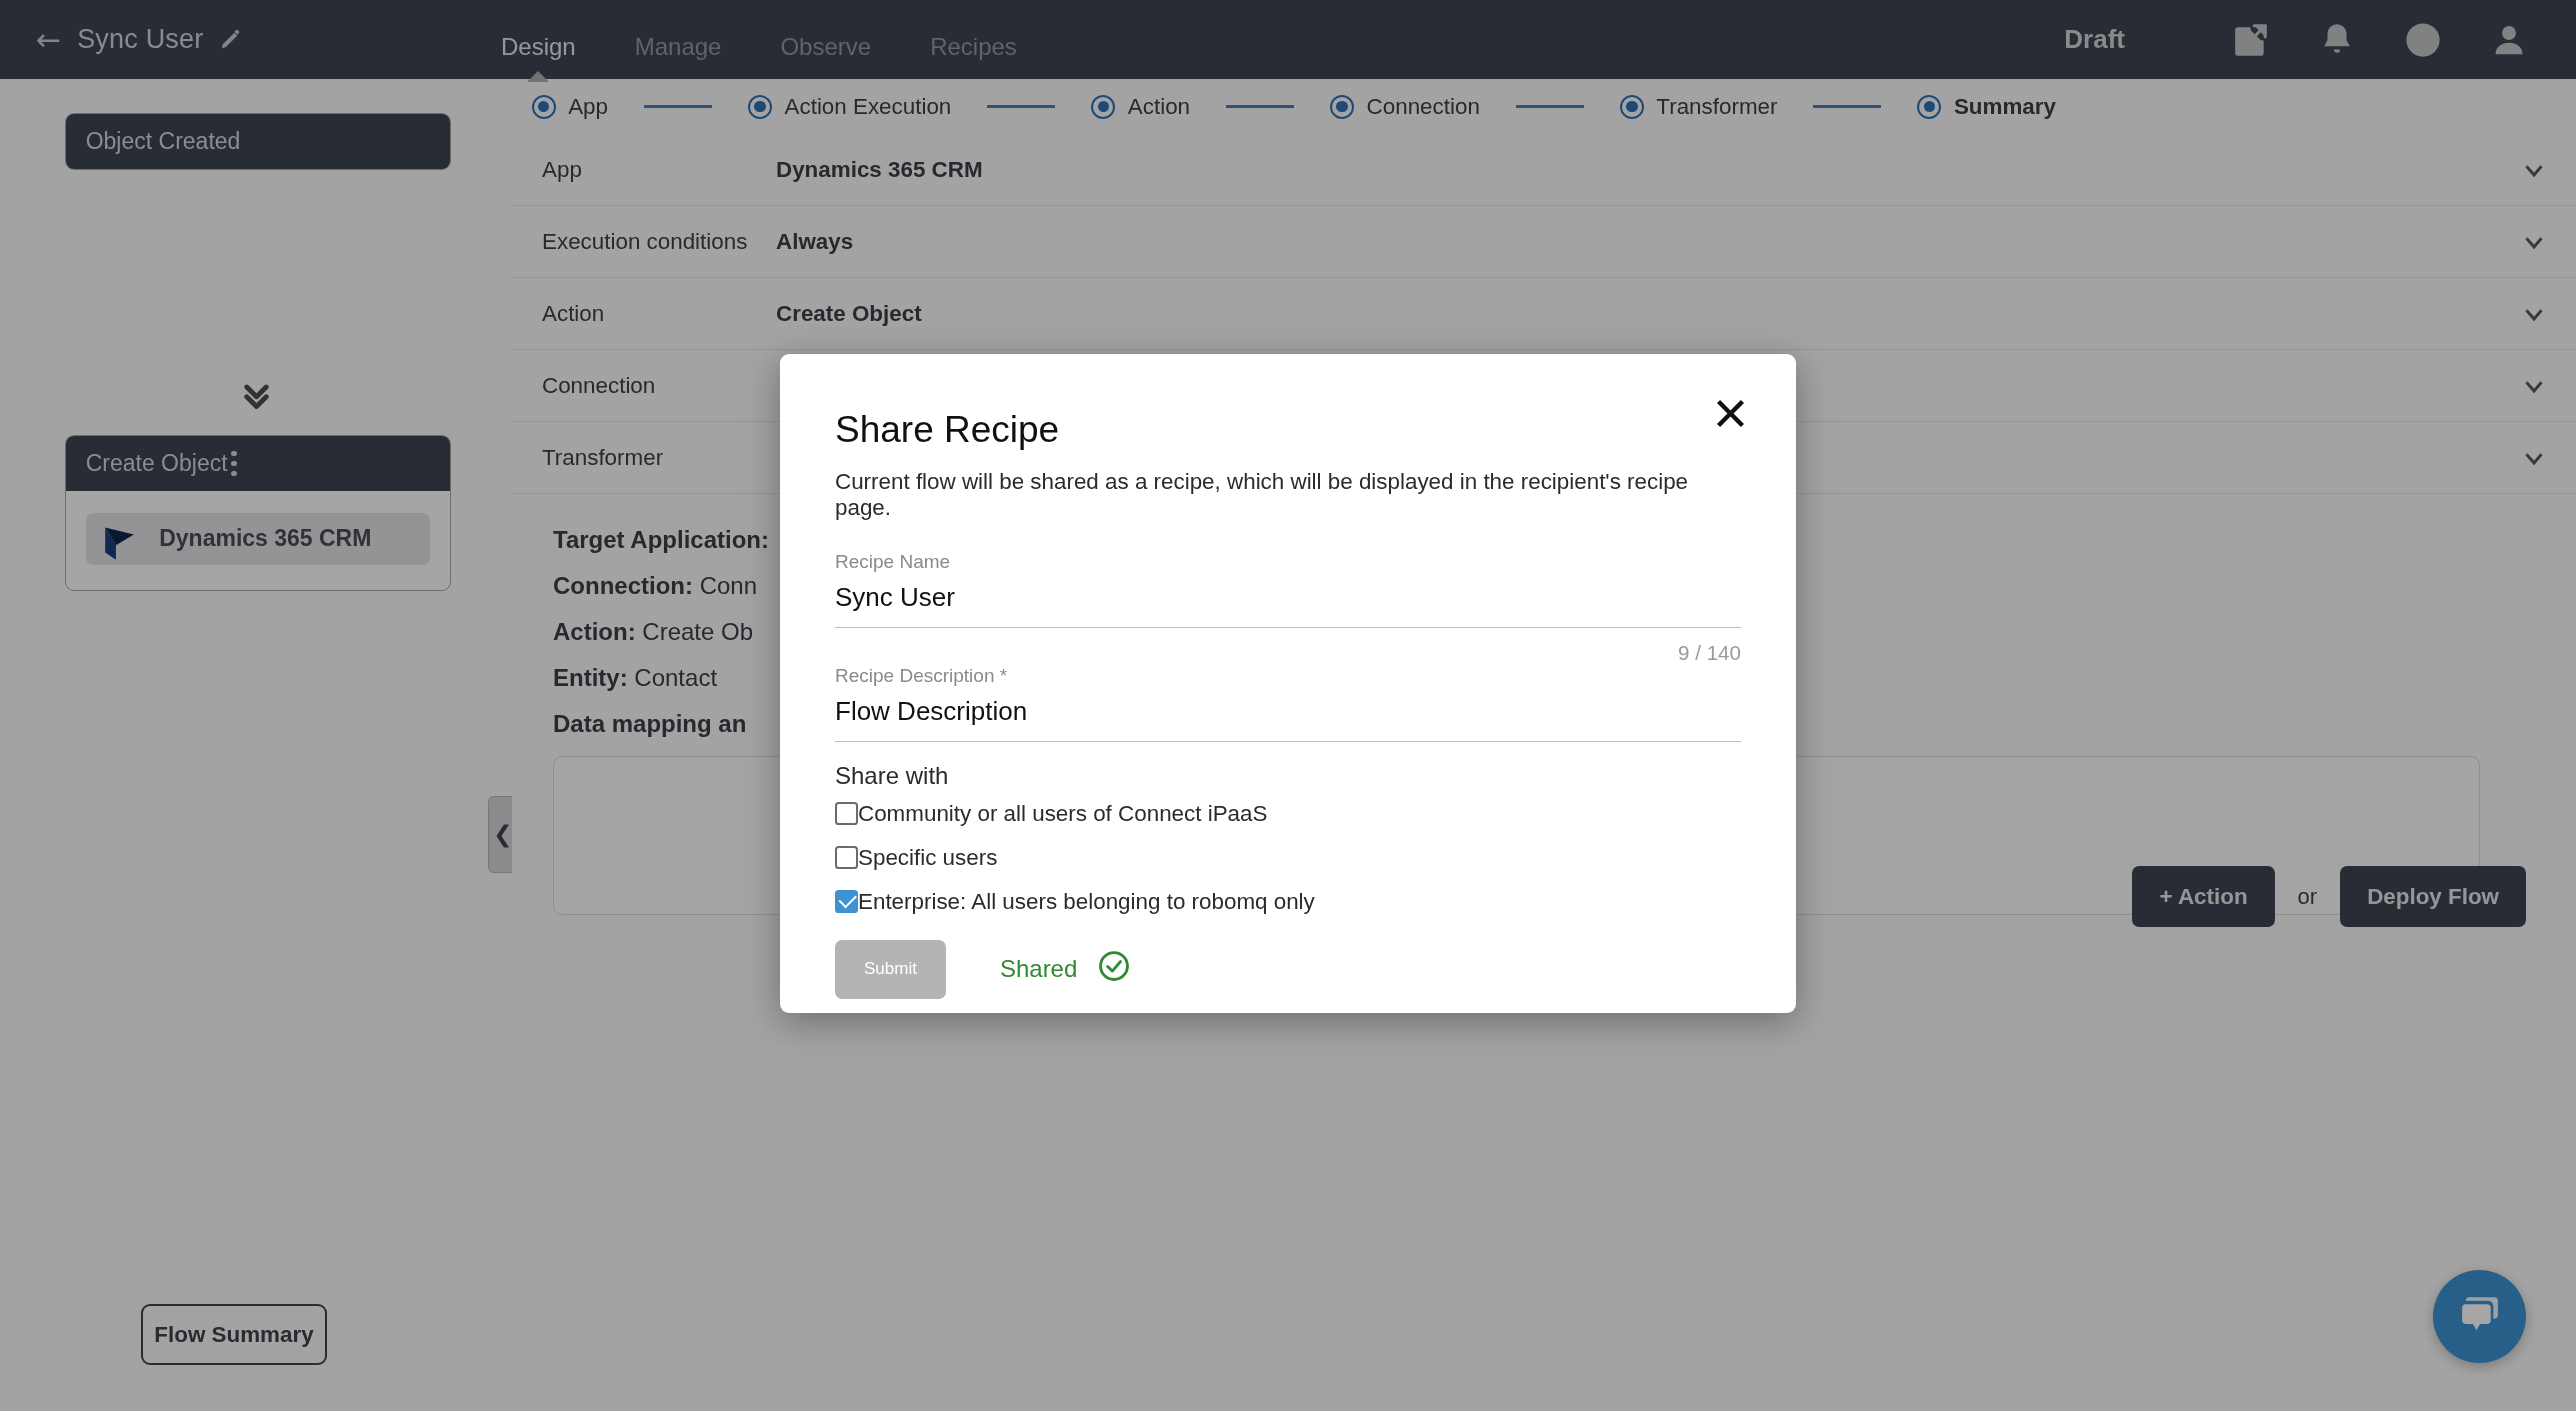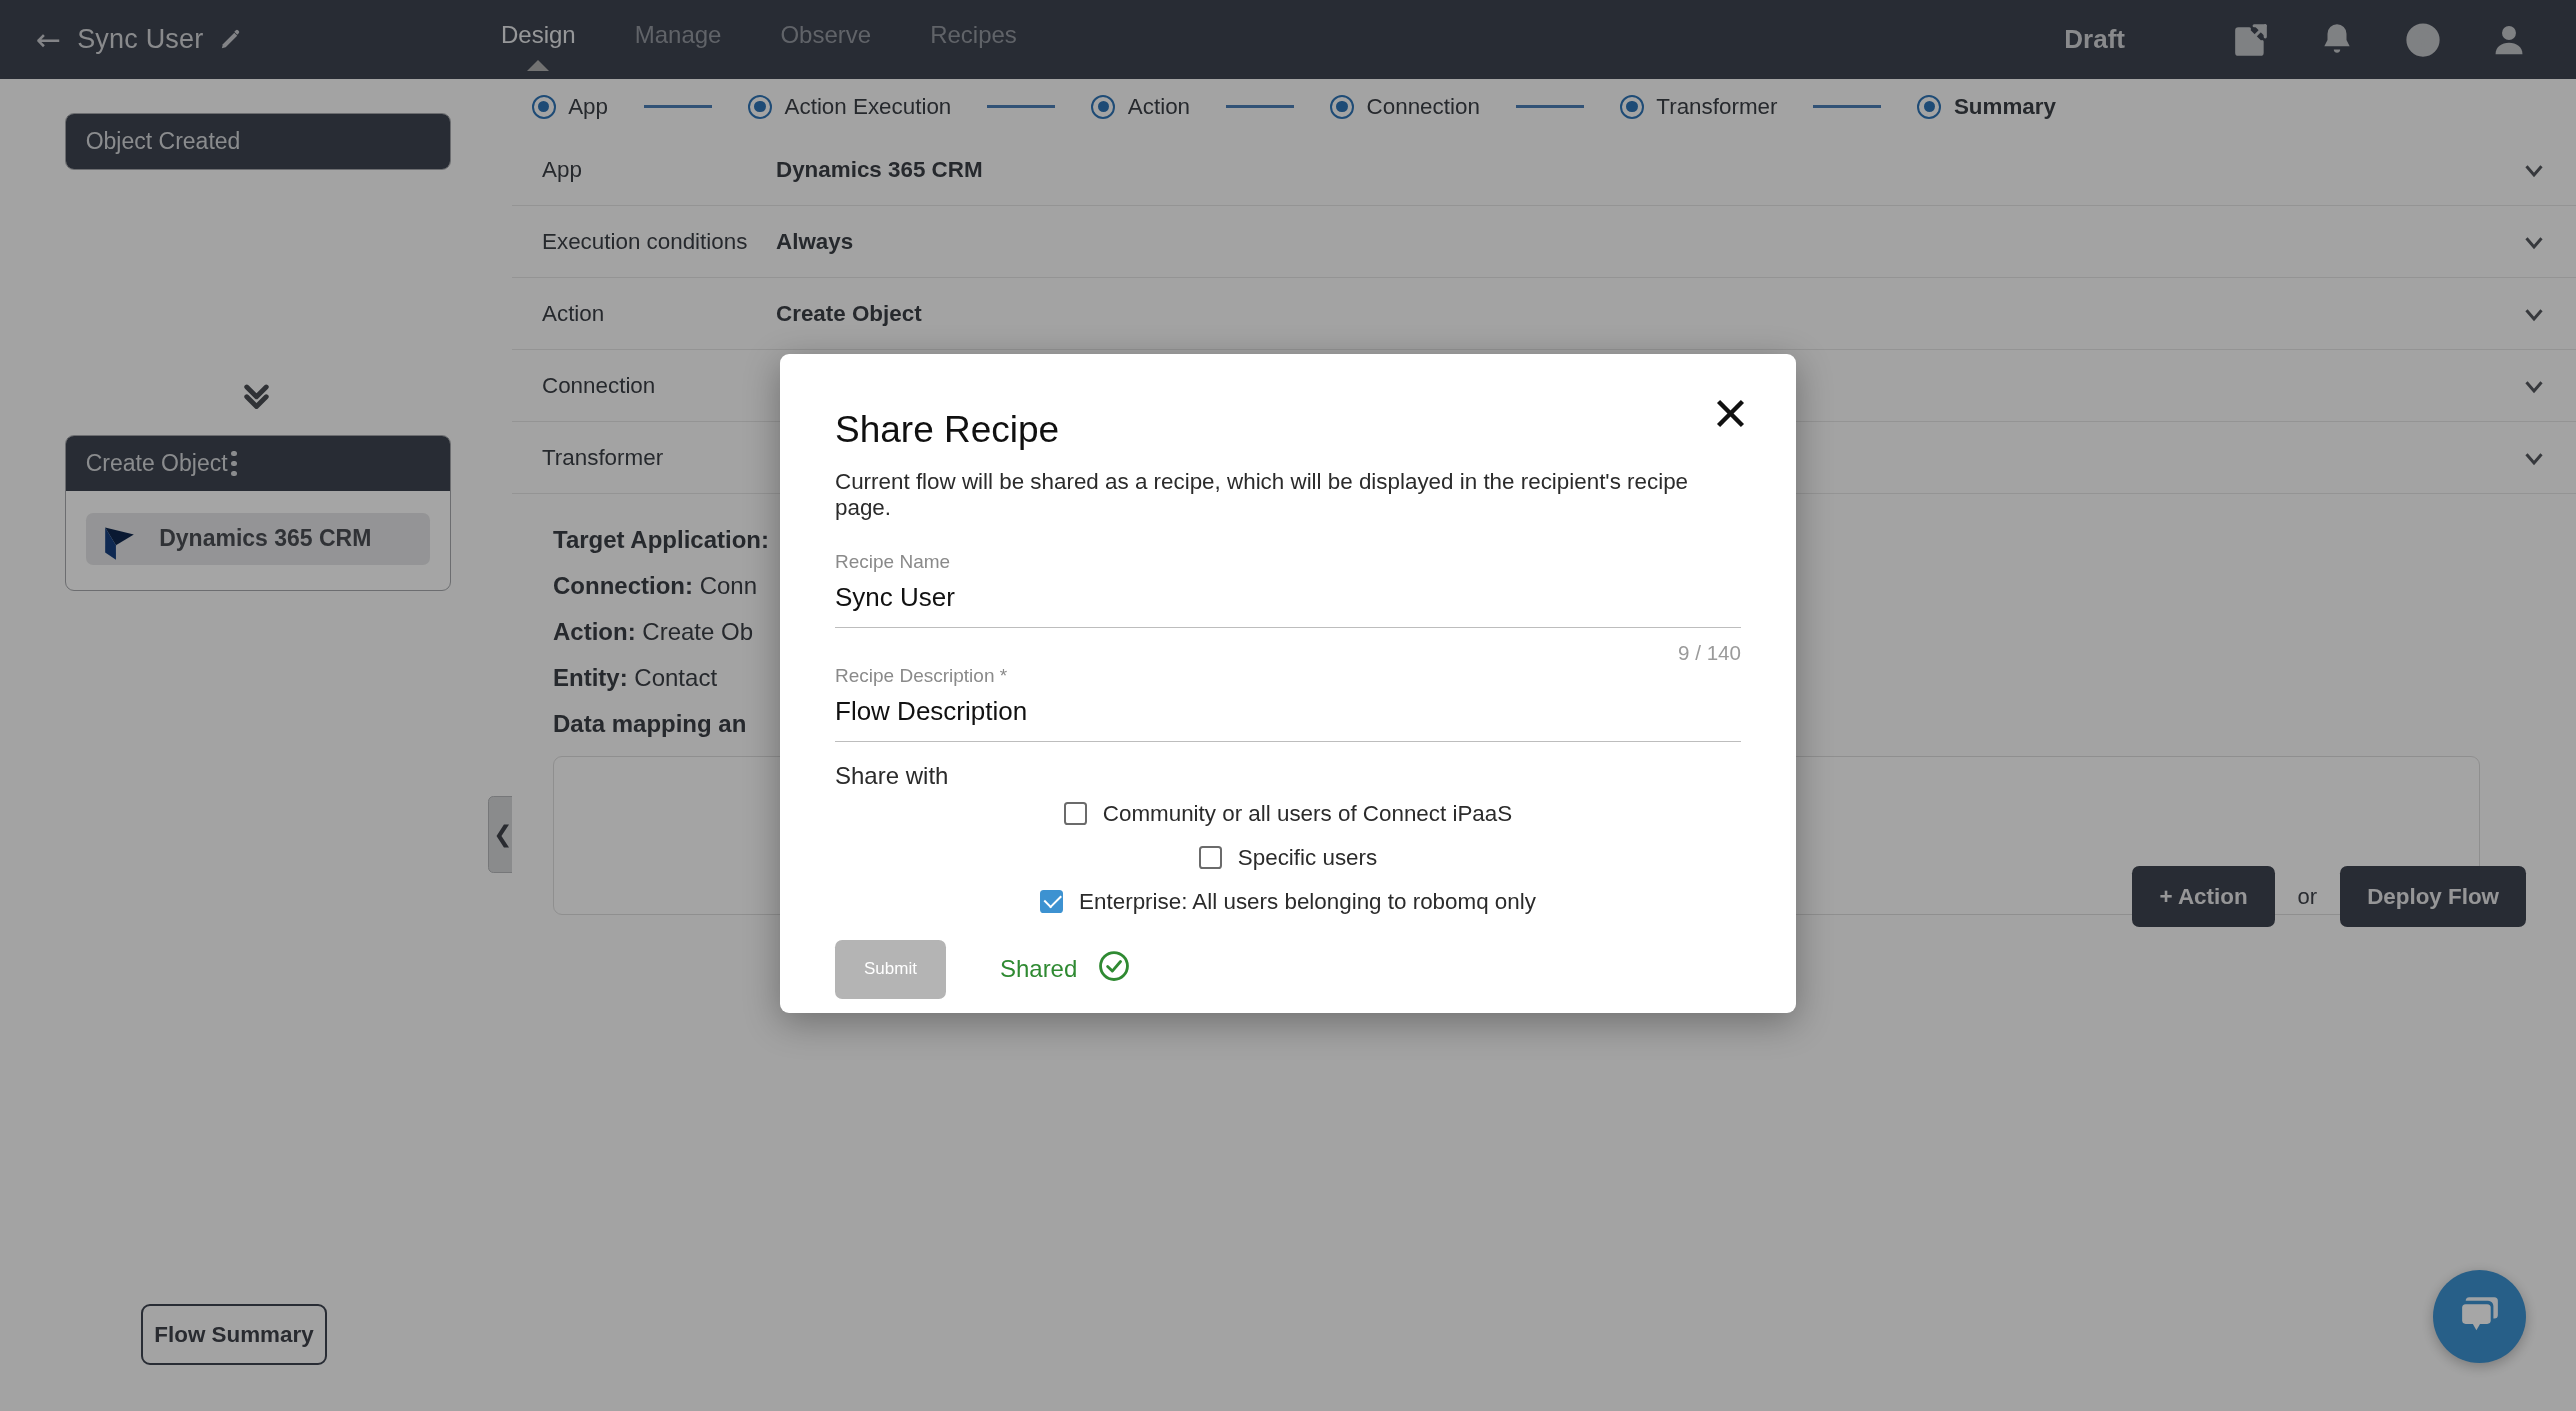--- a/index.html
+++ b/index.html
@@ -28,21 +28,21 @@
   }
   .hdr-left { display:flex; align-items:center; gap:16px; padding-left: 36px; width: 501px;}
   .back-arrow {
     color:#c9cbcf; font-size: 30px; line-height:1; cursor:pointer;
     font-family:"DejaVu Sans", sans-serif;
   }
   .flow-title { color:#d3d5d8; font-size: 27px; letter-spacing:0.2px; }
   .pencil { width:23px; height:23px; position:relative; display:inline-block; cursor:pointer;}
   .pencil svg { display:block; }
 
-  .hdr-nav { display:flex; align-items:center; gap:59px; height:79px; padding-bottom: 19.7px; margin-top: 24px; }
+  .hdr-nav { display:flex; align-items:flex-end; gap:59px; height:79px; padding-bottom: 19.7px; margin-top: 24px; }
   .nav-item {
     position:relative; font-size:24px; color:#9498a0; cursor:pointer; line-height:1;
     padding-bottom: 12.5px;
   }
   .nav-item.active { color:#e7e9eb; }
   .nav-item.active::after{
     content:""; position:absolute; left:50%; bottom:-10.7px; transform:translateX(-50%);
     border-left:11.6px solid transparent; border-right:11.6px solid transparent;
     border-bottom:11.6px solid #b0b0b0;
   }
@@ -187,21 +187,21 @@
   .field { margin-bottom:5.4px; }
   .field-label { font-size:19px; color:#8a8a8a; margin-bottom:7.2px; }
   .field-input {
     width:100%; border:none; border-bottom:1.8px solid #bdbdbd; outline:none;
     font-size:26px; color:#111; background:transparent; padding:1.8px 0 14.3px 0;
     font-family:"Liberation Sans", sans-serif;
   }
   .char-count { text-align:right; font-size:20.6px; color:#9a9a9a; padding-top:7.2px; }
 
   .share-with-title { font-size:24px; color:#2b2b2b; margin:19.7px 0 10.7px 0;}
-  .cb-row { display:flex; align-items:center; gap:16px; margin-bottom:18px; cursor:pointer;justify-content:center;}
+  .cb-row { display:flex; align-items:center; margin-bottom:18px; cursor:pointer;}
   .cb {
     width:23px; height:23px; border:2.2px solid #6b6b6b; border-radius:3.6px;
     flex:none; display:flex; align-items:center; justify-content:center; background:#fff;
   }
   .cb.checked { background:#3d92d1; border-color:#3d92d1; }
   .cb.checked::after{
     content:""; width:8px; height:14.3px; border:solid #fff;
     border-width:0 2.9px 2.9px 0; transform:rotate(45deg) translate(-0.9px,-1.8px);
   }
   .cb-label { font-size:22.4px; color:#2b2b2b; }

